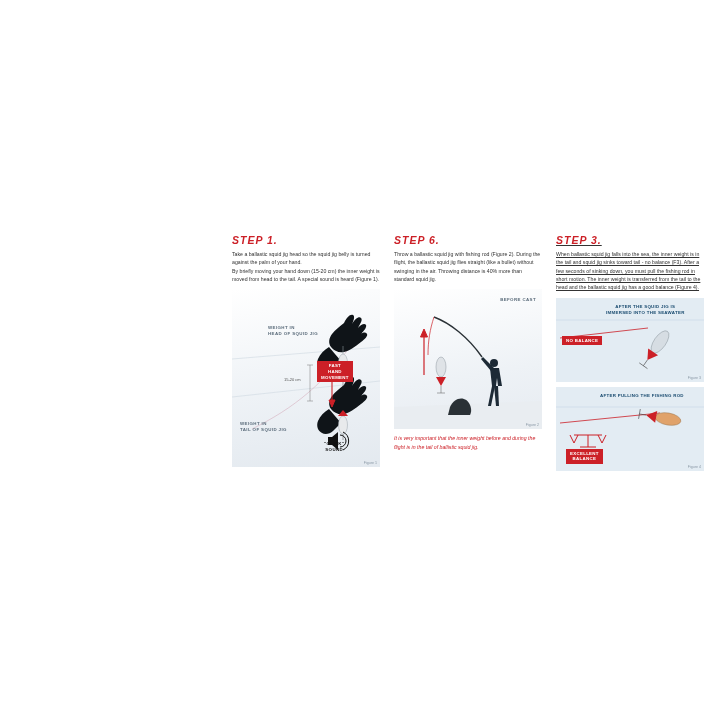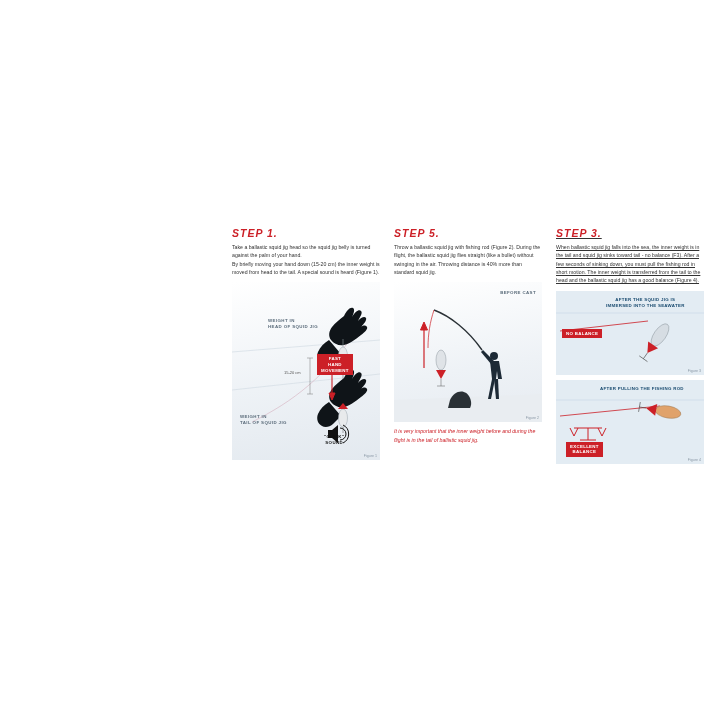--- a/index.html
+++ b/index.html
@@ -25,21 +25,21 @@
     top: 243px;
     font-size: 15px;
     letter-spacing: 4.2px;
     color: #1a1a1a;
     font-weight: 400;
     white-space: nowrap;
   }
 
   .step {
     position: absolute;
-    top: 227px;
+    top: 234px;
     width: 148px;
   }
   .step-1 { left: 232px; }
   .step-2 { left: 394px; }
   .step-3 { left: 556px; text-decoration: underline; }
 
   .step-title {
     font-size: 10.5px;
     font-weight: bold;
     font-style: italic;
@@ -182,21 +182,21 @@
       <div class="red-badge" style="left:85px; top:72px; white-space:pre-line;">FAST
 HAND
 MOVEMENT</div>
       <div class="fig-label" style="left:92px; top:152px; color:#111; white-space:pre-line; text-align:center;">"CLICK"
 SOUND</div>
       <div class="fig-num">Figure 1</div>
     </div>
   </div>
 
   <div class="step step-2">
-    <div class="step-title">STEP 5.</div>
+    <div class="step-title">STEP 6.</div>
     <div class="step-body">Throw a ballastic squid jig with fishing rod (Figure 2). During the flight, the ballastic squid jig flies straight (like a bullet) without swinging in the air. Throwing distance is 40% more than standard squid jig.</div>
 
     <div class="fig fig-2">
       <svg width="148" height="140" viewBox="0 0 148 140">
 
         <path d="M0 118 L148 112 L148 140 L0 140 Z" fill="#e9edf1"></path>
 
         <path d="M56 118 c4,-10 16,-12 20,-2 c2,5 1,8 0,10 l-22 0 z" fill="#2a3136"></path>
 
         <g fill="#1d2a36">

